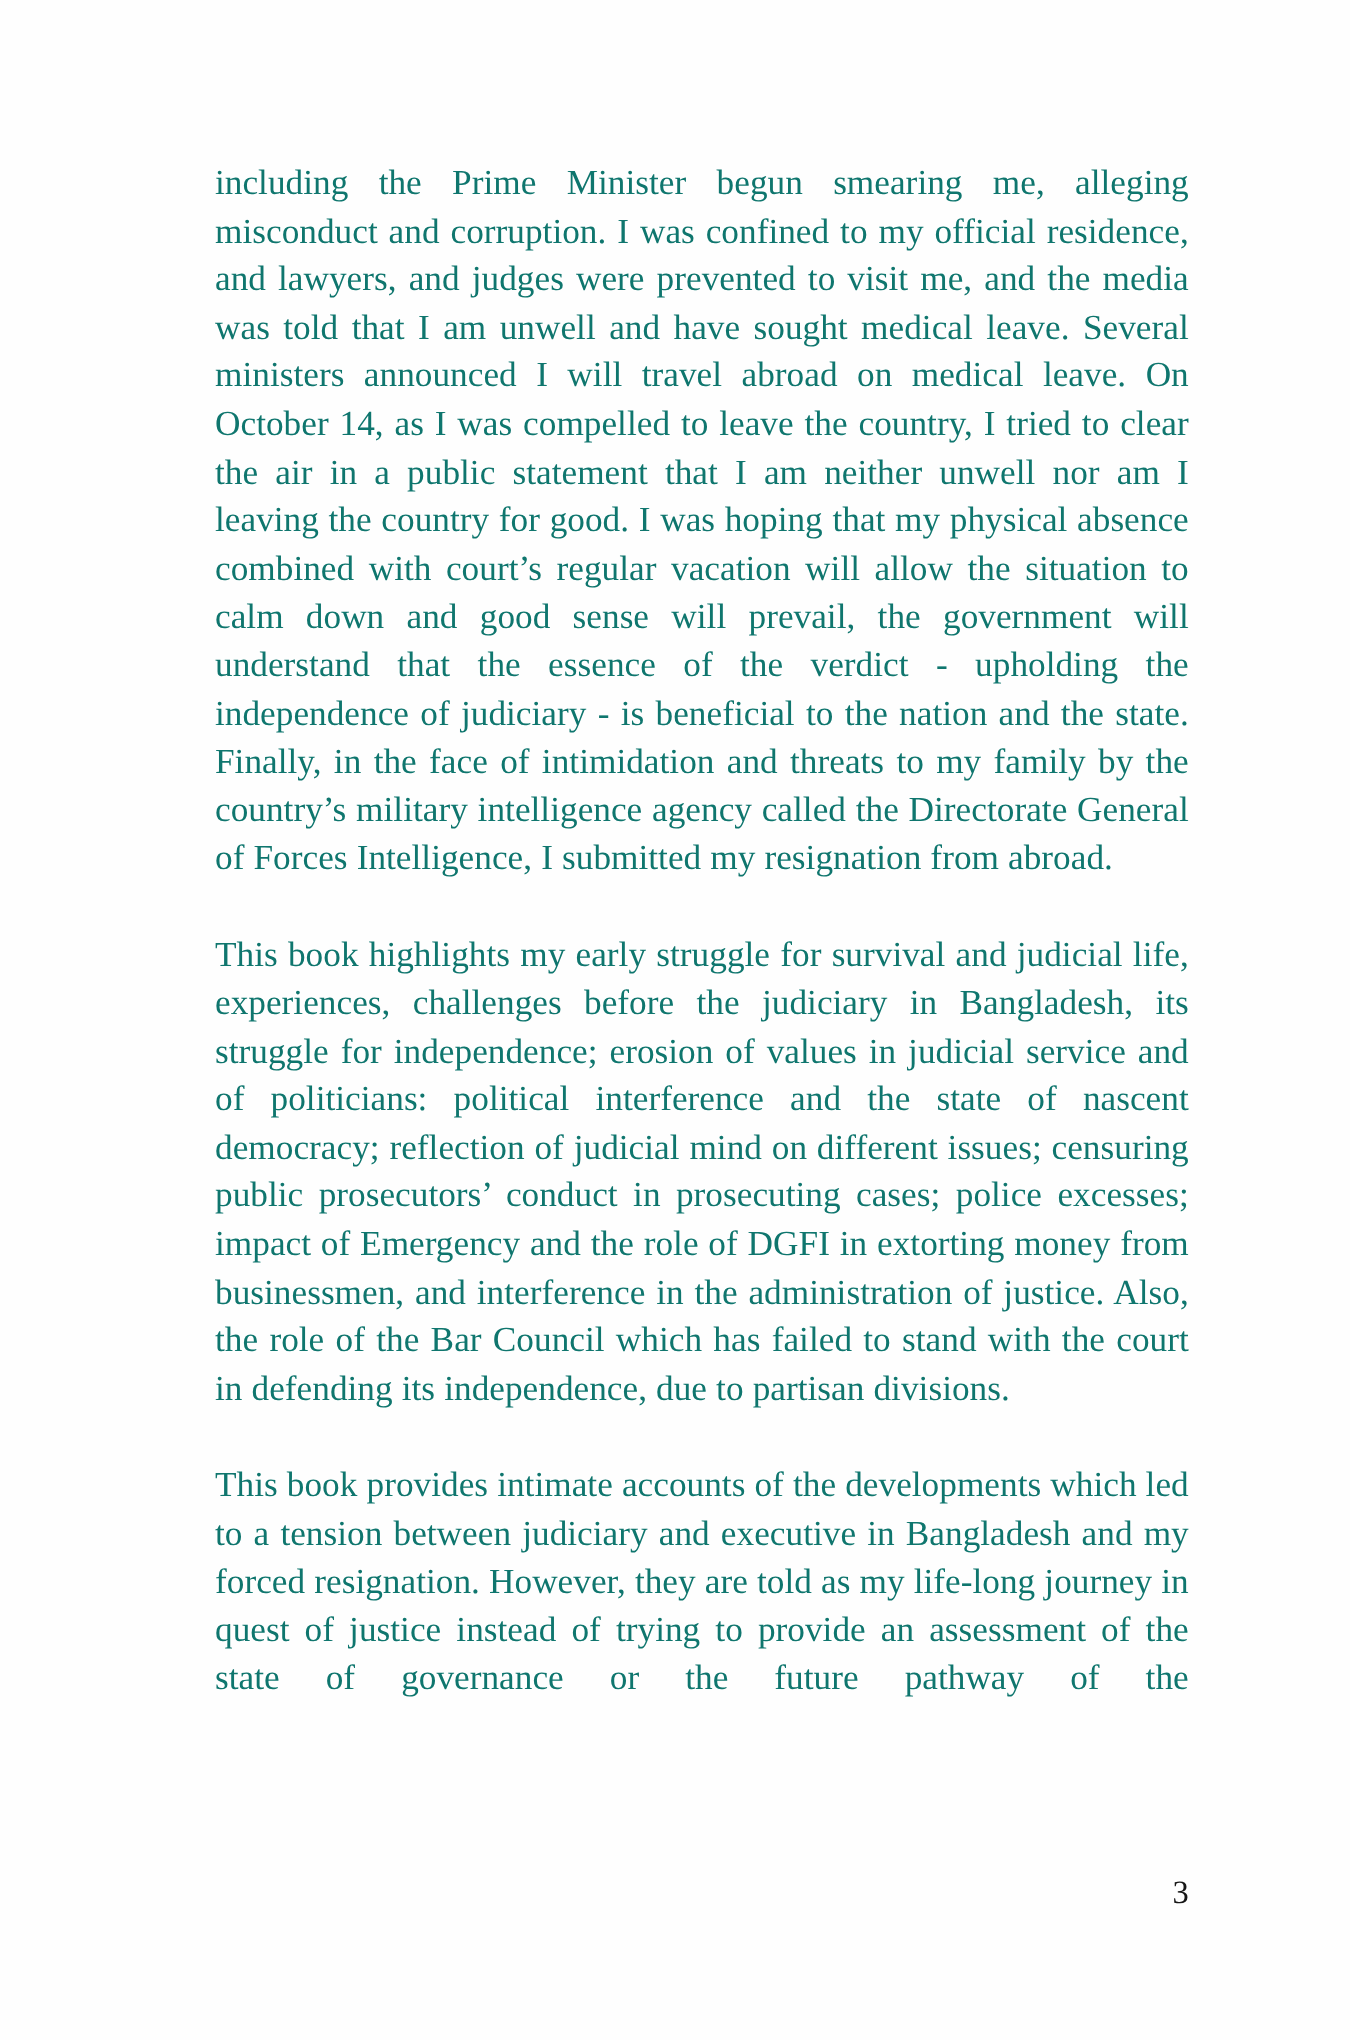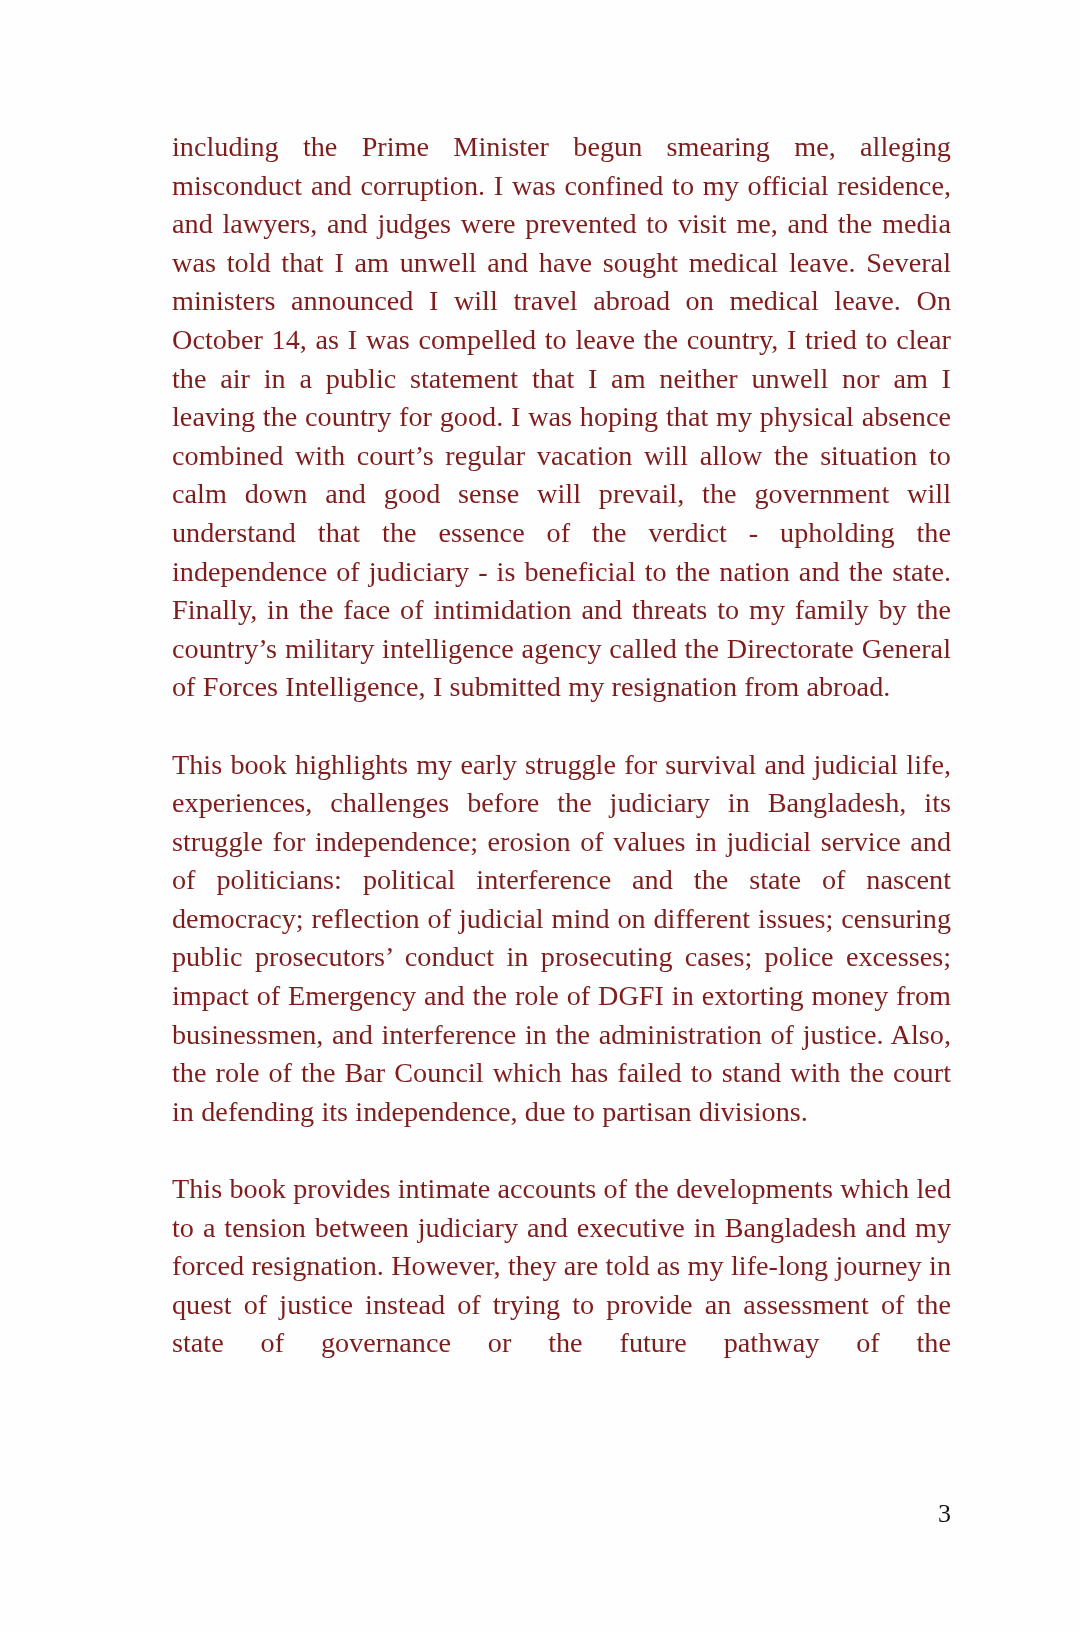--- a/index.html
+++ b/index.html
@@ -32,21 +32,21 @@
   }
 
   .para {
     margin: 0 0 0 0;
     font-size: 28.2px;
     line-height: 38.6px;
     text-align: justify;
     text-justify: inter-word;
     letter-spacing: 0.02px;
     word-spacing: 0.2px;
-    color: #7f1d1d;
+    color: #0f766e;
     hyphens: none;
   }
 
   
   .para + .para {
     margin-top: 38.6px;
   }
 
   
   .para-last {

